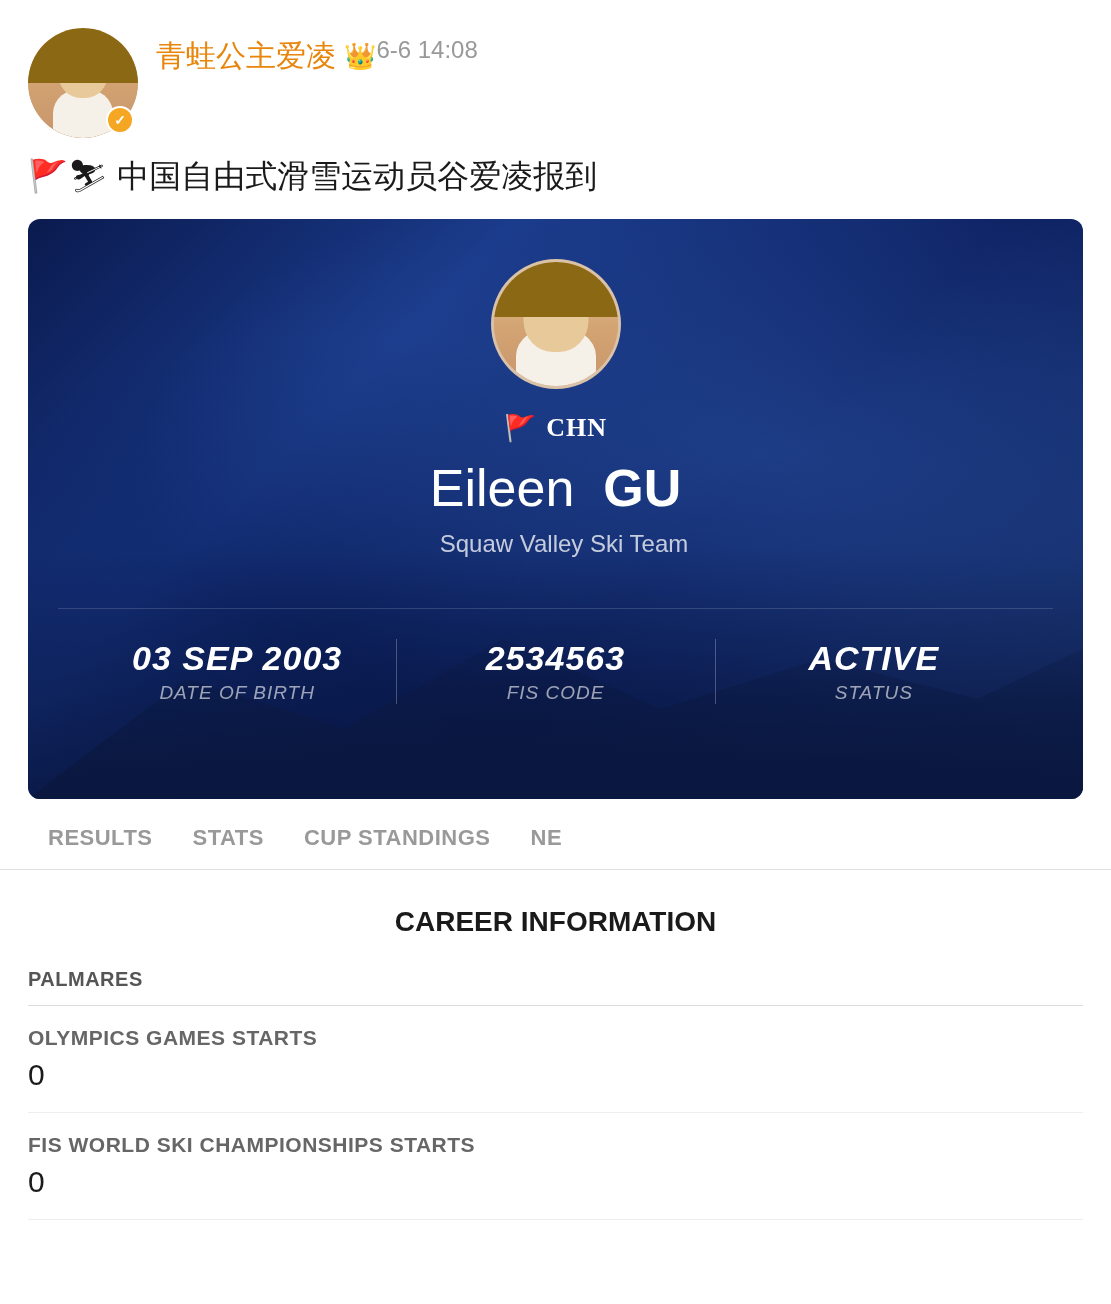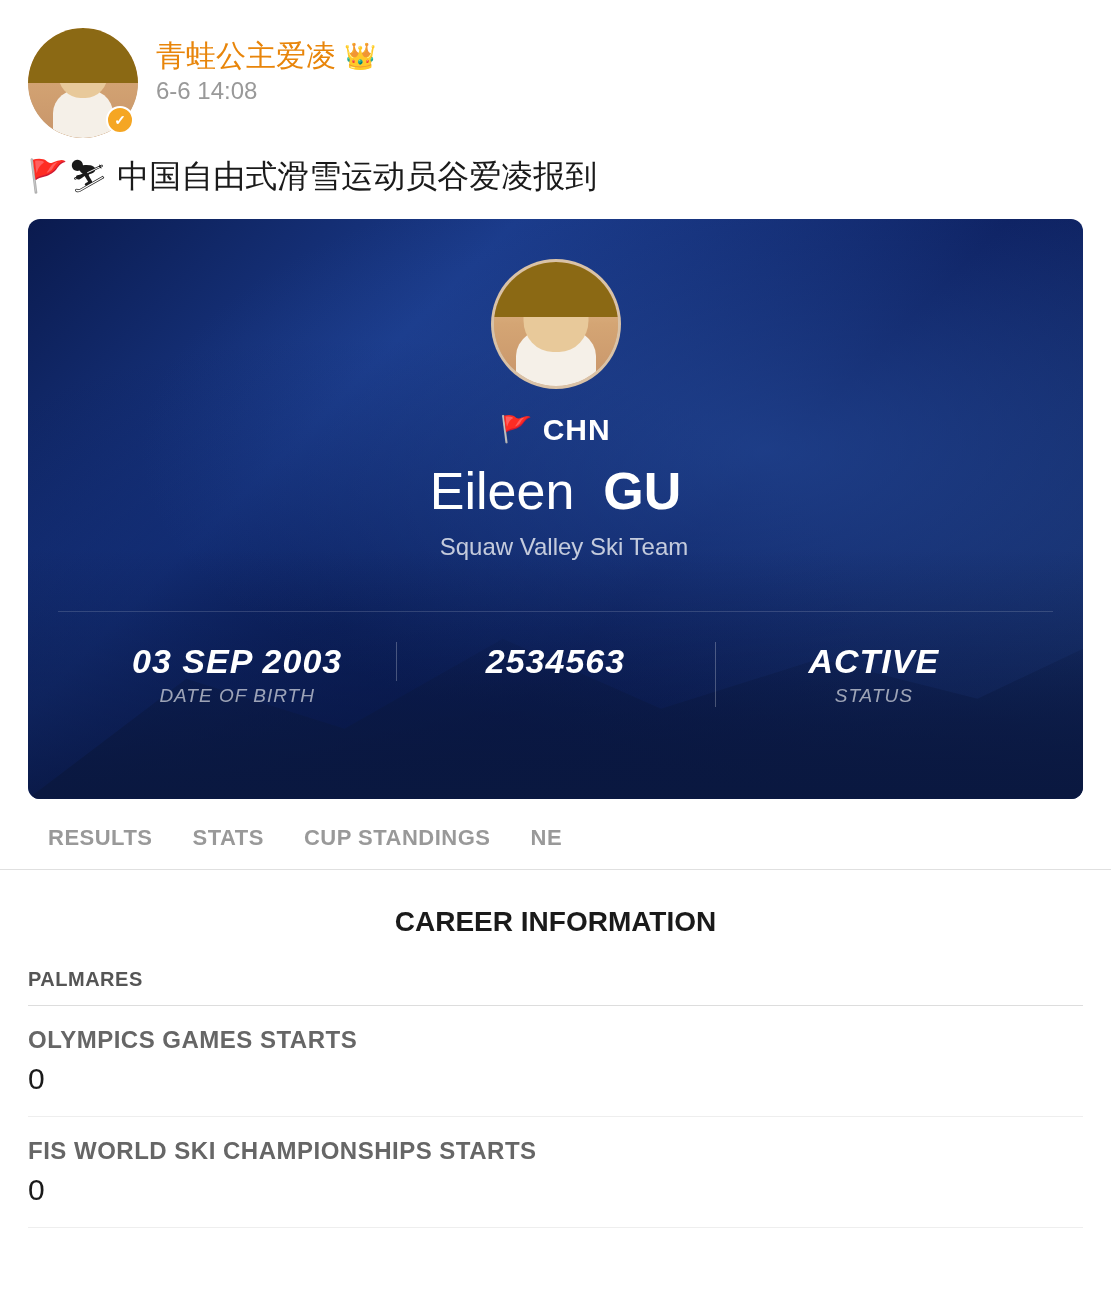--- a/index.html
+++ b/index.html
@@ -72,21 +72,21 @@
       background: #f5a623;
       border-radius: 50%;
       display: flex;
       align-items: center;
       justify-content: center;
       font-size: 16px;
       border: 2px solid #fff;
     }
     .user-info {
       display: flex;
-      flex-direction: column;
+      flex-direction: row;
       justify-content: center;
       padding-top: 8px;
     }
     .username-row {
       display: flex;
       align-items: center;
       gap: 8px;
     }
     .username {
       font-size: 30px;
@@ -204,23 +204,24 @@
 
     .country-row {
       display: flex;
       align-items: center;
       gap: 10px;
       margin-bottom: 14px;
     }
     .flag-emoji { font-size: 26px; }
     .country-code {
       color: #fff;
-      font-size: 30px;
+      font-size: 26px;
       font-weight: 600;
       letter-spacing: 1px;
+      font-family: Liberation Serif, serif;
     }
     .athlete-name {
       color: #fff;
       font-size: 52px;
       font-weight: 300;
       margin-bottom: 12px;
       text-align: center;
     }
     .athlete-name strong {
       font-weight: 700;
@@ -320,21 +321,21 @@
       color: #555;
       padding-bottom: 14px;
       border-bottom: 1px solid #ddd;
       letter-spacing: 0.5px;
     }
     .stat-row {
       padding: 20px 0;
       border-bottom: 1px solid #eee;
     }
     .stat-row-label {
-      font-size: 24px;
+      font-size: 21px;
       font-weight: 600;
       color: #666;
       letter-spacing: 0.5px;
       margin-bottom: 8px;
     }
     .stat-row-value {
       font-size: 30px;
       font-weight: 400;
       color: #1a1a1a;
     }
@@ -392,20 +393,21 @@
 
     <div class="team-name">Squaw Valley Ski Team</div>
 
     <div class="stats-bar">
       <div class="stat-item">
         <span class="stat-value">03 SEP 2003</span>
         <span class="stat-label">DATE OF BIRTH</span>
       </div>
       <div class="stat-item">
         <span class="stat-value">2534563</span>
+        <span class="stat-label">FIS CODE</span>
       </div>
       <div class="stat-item">
         <span class="stat-value">ACTIVE</span>
         <span class="stat-label">STATUS</span>
       </div>
     </div>
   </div>
 </div>
 
 <div class="tabs-row">

